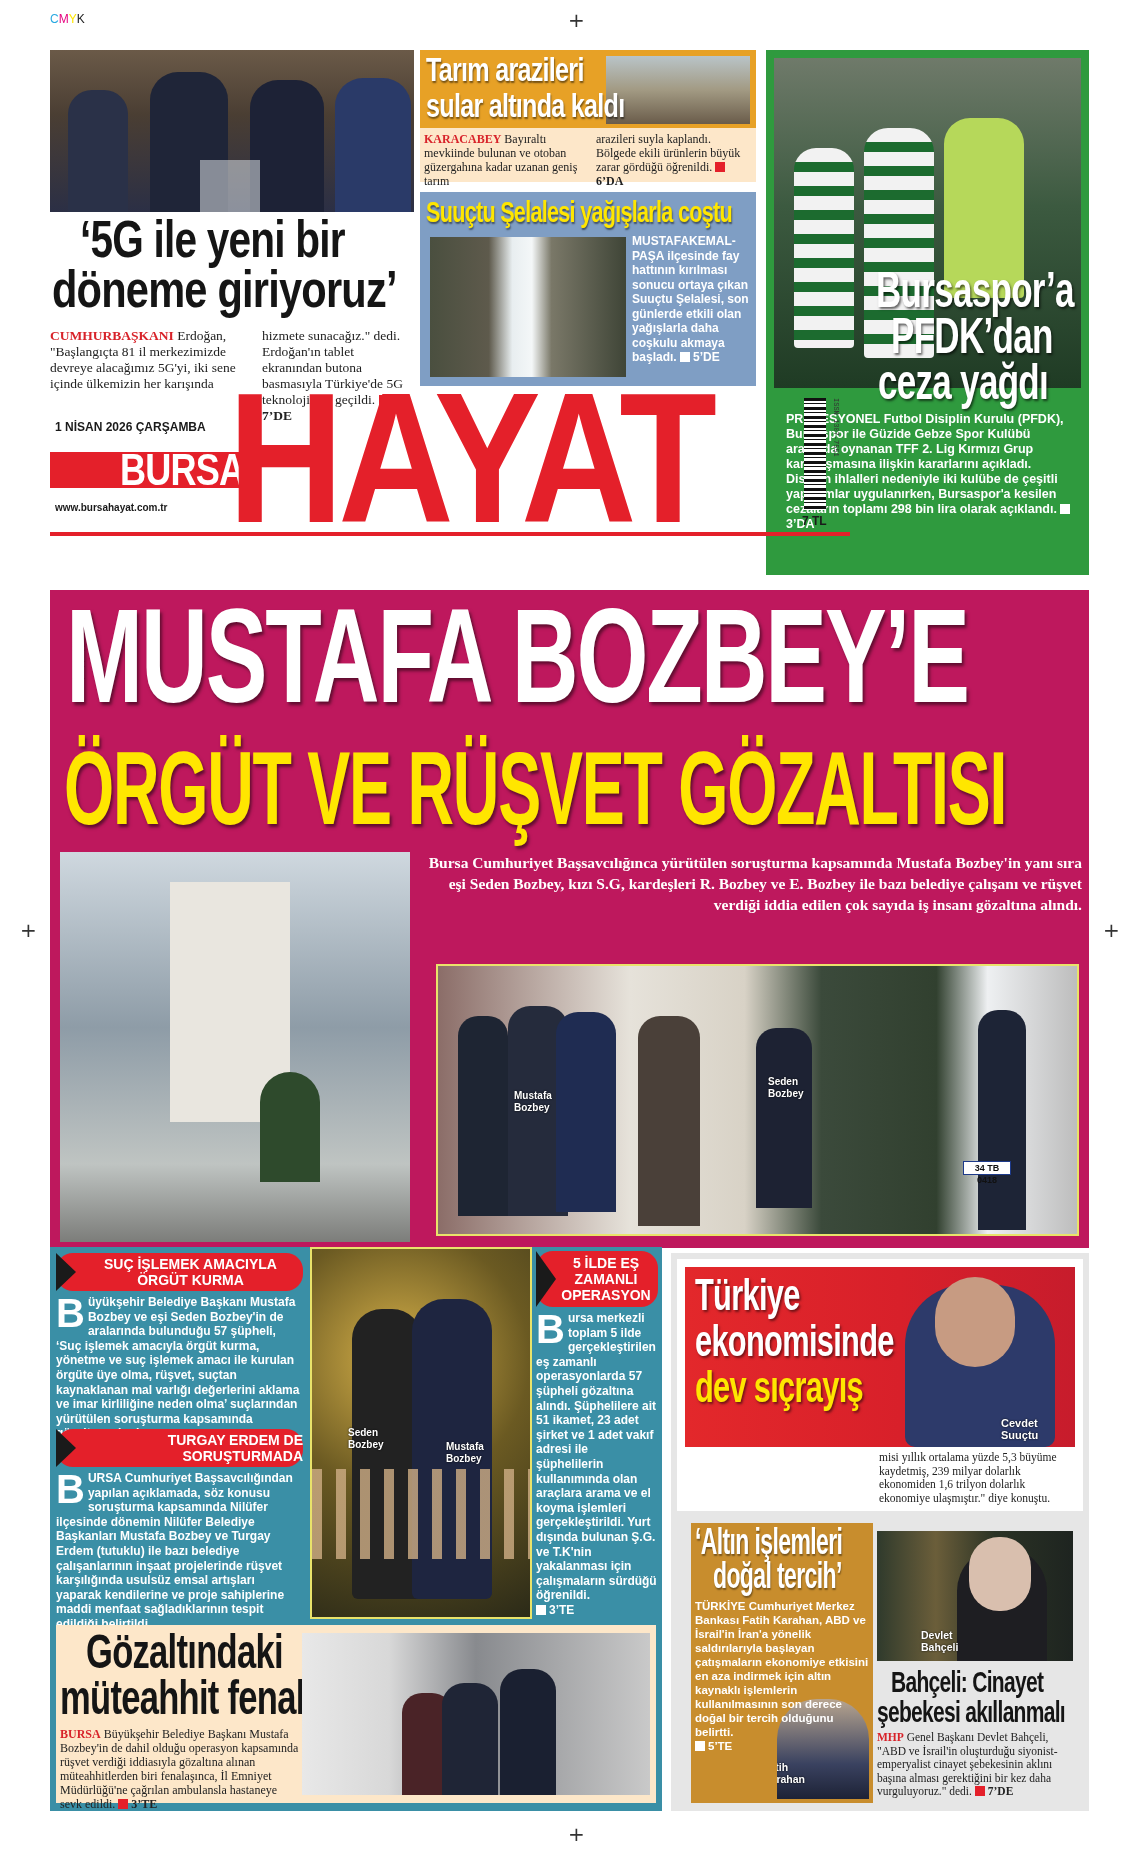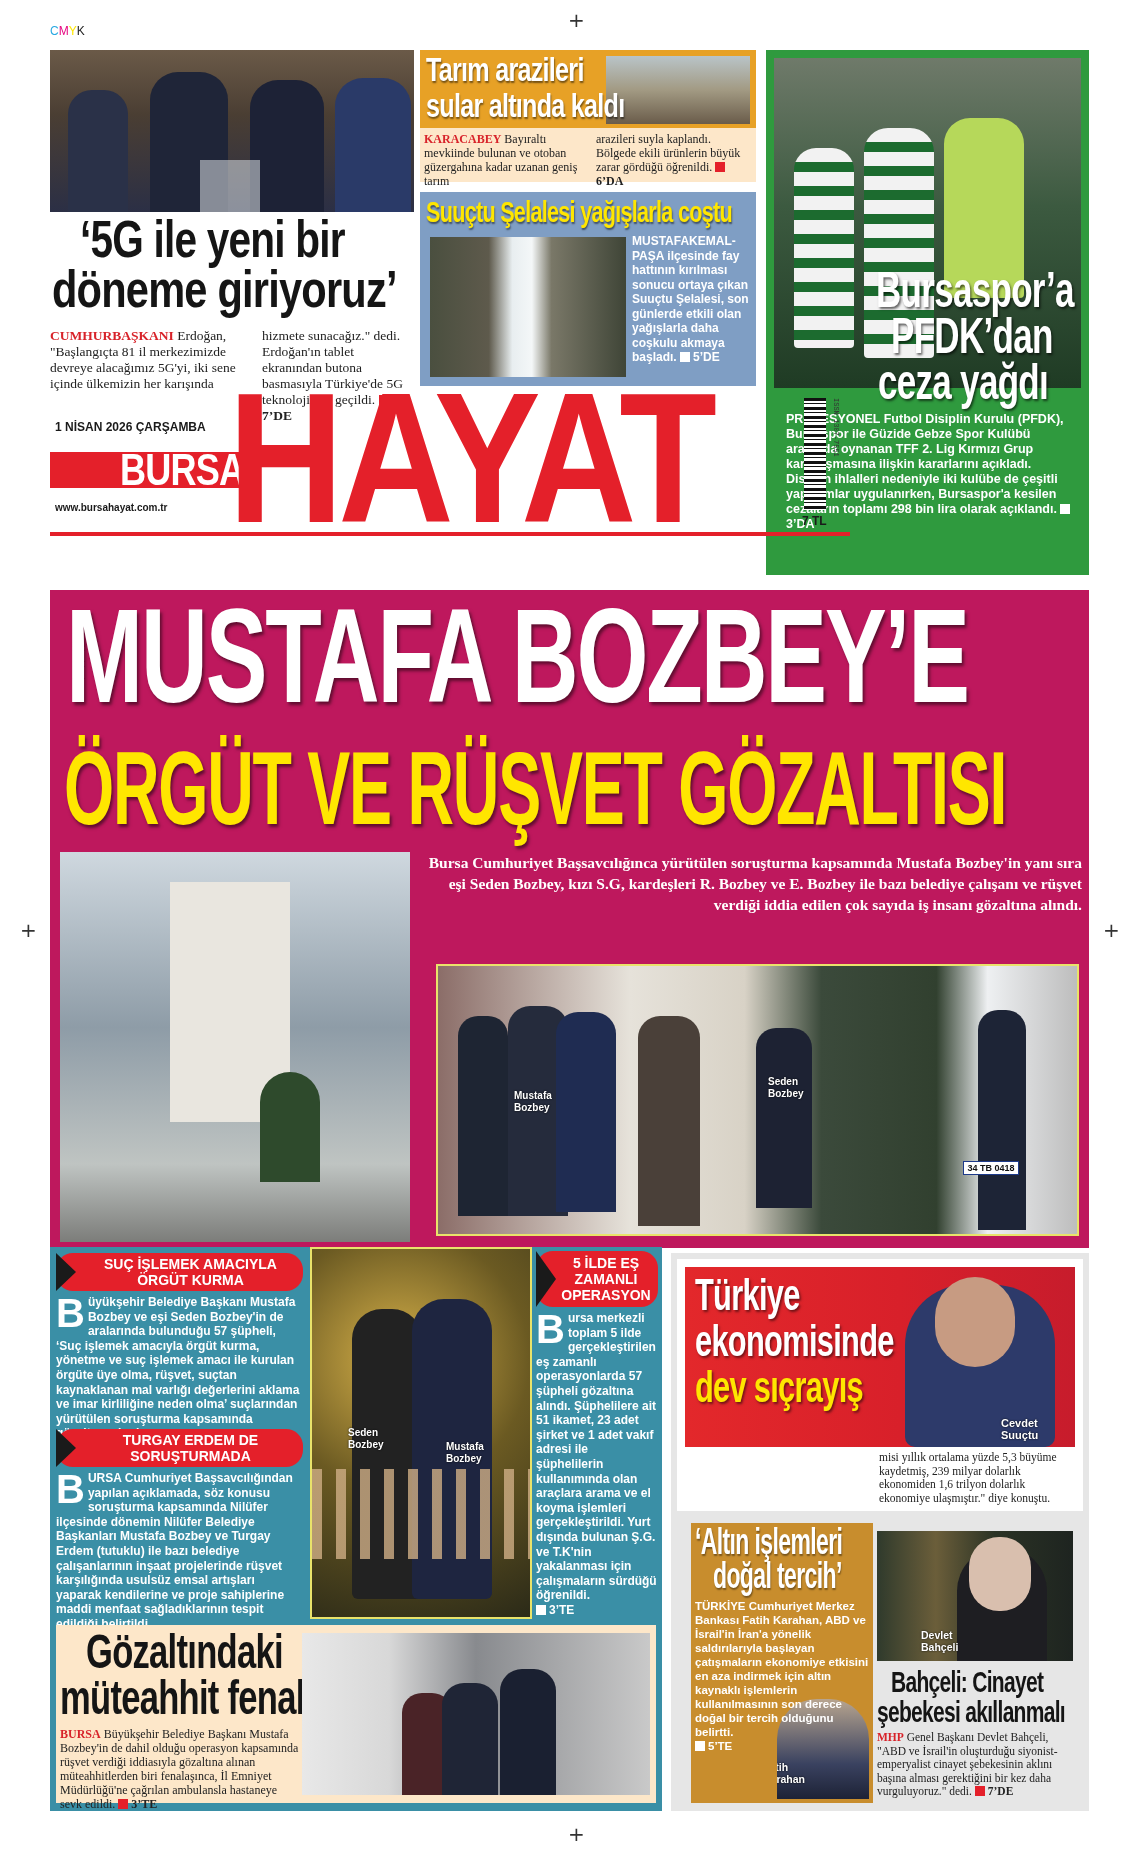--- a/index.html
+++ b/index.html
@@ -1,19 +1,19 @@
 <!DOCTYPE html>
 <html><head>
 <meta charset="utf-8">
 <style>
   * { box-sizing: border-box; margin: 0; padding: 0; }
   body { width: 1140px; height: 1862px; background: #ffffff; position: relative; overflow: hidden; font-family: "Liberation Serif", serif; color: #1a1a1a; }
   .abs { position: absolute; }
   .cond { font-family: "Liberation Sans", sans-serif; font-weight: 700; transform-origin: left top; letter-spacing: -1px; }
-  .cmyk { left: 50px; top: 24px; font-family: "Liberation Sans", sans-serif; font-size: 12px; }
+  .cmyk { left: 50px; top: 12px; font-family: "Liberation Sans", sans-serif; font-size: 12px; }
   .cmyk span { font-weight: 400; }
   .crop { font-family: "DejaVu Sans", sans-serif; font-size: 20px; color: #333; }
   .photo { background: #555; overflow: hidden; }
   .ph-label { position: absolute; font-family: "Liberation Sans", sans-serif; font-weight: 700; font-size: 10px; color: #fff; line-height: 12px; text-shadow: 0 0 2px #000; }
   .lead-red { color: #d8232a; font-weight: 700; }
   .serif-body { font-family: "Liberation Serif", serif; font-size: 13.5px; line-height: 16px; color: #222; }
   .sans-body { font-family: "Liberation Sans", sans-serif; font-weight: 700; font-size: 12.5px; line-height: 15.5px; }
   .ref { font-weight: 700; }
   .sq { display: inline-block; width: 10px; height: 10px; vertical-align: -1px; margin-right: 3px; }
   .dropcap { float: left; font-family: "Liberation Sans", sans-serif; font-weight: 700; font-size: 40px; line-height: 32px; margin: 2px 3px 0 0; color: #fff; }
@@ -113,37 +113,37 @@
     <div class="abs" style="left:200px;top:220px;width:60px;height:110px;background:#2e4a2c;border-radius:30px 30px 0 0;"></div>
   </div>
   <p class="abs" style="left:362px;top:262px;width:670px;text-align:right;font-family:'Liberation Serif',serif;font-weight:700;font-size:15.5px;line-height:21px;color:#fff;">Bursa Cumhuriyet Başsavcılığınca yürütülen soruşturma kapsamında Mustafa Bozbey'in yanı sıra eşi Seden Bozbey, kızı S.G, kardeşleri R. Bozbey ve E. Bozbey ile bazı belediye çalışanı ve rüşvet verdiği iddia edilen çok sayıda iş insanı gözaltına alındı.</p>
   <div class="abs photo" style="left:386px;top:374px;width:643px;height:272px;border:2px solid #e9e36a;background:linear-gradient(90deg,#8b6d68 0%,#e6e2da 30%,#d8d2c6 48%,#3b4a3b 60%,#31402f 78%,#eef0f2 86%,#bdbdbd 100%);">
     <div class="abs" style="left:20px;top:50px;width:50px;height:200px;background:#1e2533;border-radius:20px 20px 0 0;"></div>
     <div class="abs" style="left:70px;top:40px;width:60px;height:210px;background:#252b3c;border-radius:22px 22px 0 0;"></div>
     <div class="abs" style="left:118px;top:46px;width:60px;height:200px;background:#1f2c52;border-radius:22px 22px 0 0;"></div>
     <div class="abs" style="left:200px;top:50px;width:62px;height:210px;background:#4a4039;border-radius:22px 22px 0 0;"></div>
     <div class="abs" style="left:318px;top:62px;width:56px;height:180px;background:#1d2233;border-radius:20px 20px 0 0;"></div>
     <div class="abs" style="left:540px;top:44px;width:48px;height:220px;background:#1d2436;border-radius:20px 20px 0 0;"></div>
-    <div class="abs" style="left:525px;top:195px;width:56px;height:14px;background:#fff;border:1px solid #1d3a8a;font-family:'Liberation Sans',sans-serif;font-weight:700;font-size:9px;line-height:12px;text-align:center;color:#111;">34 TB 0418</div>
+    <div class="abs" style="left:525px;top:195px;width:48px;height:14px;background:#fff;border:1px solid #1d3a8a;font-family:'Liberation Sans',sans-serif;font-weight:700;font-size:9px;line-height:12px;text-align:center;color:#111;">34 TB 0418</div>
     <div class="ph-label" style="left:76px;top:124px;width:60px;">Mustafa Bozbey</div>
     <div class="ph-label" style="left:330px;top:110px;width:50px;">Seden Bozbey</div>
   </div>
 </section>
 
 <section class="abs" style="left:50px;top:1247px;width:612px;height:564px;background:#3a8fa6;">
 
   <div class="abs" style="left:6px;top:6px;width:247px;">
     <div class="redtag" style="font-size:14px;line-height:16px;padding-top:3px;padding-bottom:3px;"><span>SUÇ İŞLEMEK AMACIYLA ÖRGÜT KURMA</span></div>
     <div class="sans-body" style="color:#fff;margin-top:4px;font-size:12px;line-height:14.6px;">
       <span class="dropcap">B</span><span>üyükşehir Belediye Başkanı Mustafa Bozbey ve eşi Seden Bozbey'in de aralarında bulunduğu 57 şüpheli, ‘Suç işlemek amacıyla örgüt kurma, yönetme ve suç işlemek amacı ile kurulan örgüte üye olma, rüşvet, suçtan kaynaklanan mal varlığı değerlerini aklama ve imar kirliliğine neden olma’ suçlarından yürütülen soruşturma kapsamında gözaltına alındı.</span>
     </div>
   </div>
 
   <div class="abs" style="left:6px;top:182px;width:247px;">
-    <div class="redtag" style="font-size:14px;line-height:16px;padding-top:3px;padding-bottom:3px;"><span>TURGAY ERDEM DE SORUŞTURMADA</span></div>
+    <div class="redtag" style="font-size:14px;line-height:16px;padding-top:3px;padding-bottom:3px;text-align:right;"><span>TURGAY ERDEM DE SORUŞTURMADA</span></div>
     <div class="sans-body" style="color:#fff;margin-top:4px;font-size:12px;line-height:14.6px;">
       <span class="dropcap">B</span><span>URSA Cumhuriyet Başsavcılığından yapılan açıklamada, söz konusu soruşturma kapsamında Nilüfer ilçesinde dönemin Nilüfer Belediye Başkanları Mustafa Bozbey ve Turgay Erdem (tutuklu) ile bazı belediye çalışanlarının inşaat projelerinde rüşvet karşılığında usulsüz emsal artışları yaparak kendilerine ve proje sahiplerine maddi menfaat sağladıklarının tespit edildiği belirtildi.</span>
     </div>
   </div>
 
   <div class="abs photo" style="left:260px;top:0;width:222px;height:372px;border:2px solid #e9e36a;background:radial-gradient(circle at 40% 30%,#d8b24a 0%,#6b5a22 45%,#2b2a18 100%);">
     <div class="abs" style="left:40px;top:60px;width:70px;height:290px;background:#222;border-radius:30px 30px 6px 6px;"></div>
     <div class="abs" style="left:100px;top:50px;width:80px;height:300px;background:#1e2540;border-radius:32px 32px 6px 6px;"></div>
     <div class="abs" style="left:0;top:220px;width:222px;height:90px;background:repeating-linear-gradient(90deg,#cfae85 0 10px,transparent 10px 24px);opacity:.8;"></div>
     <div class="ph-label" style="left:36px;top:178px;width:50px;">Seden Bozbey</div>

